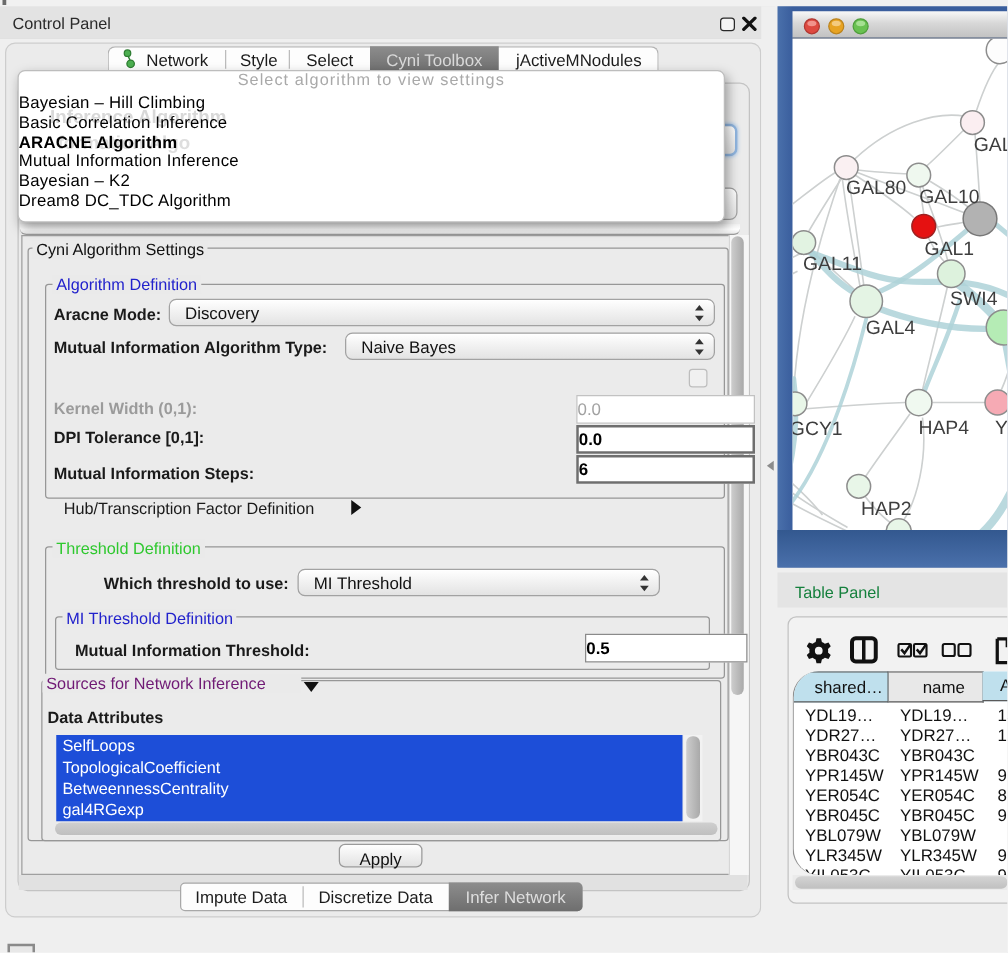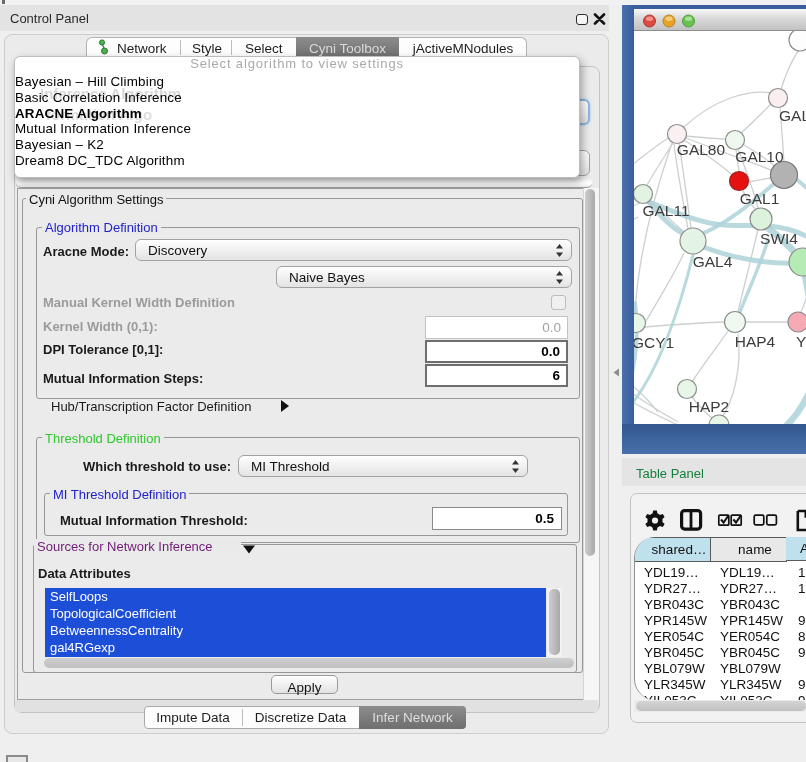--- a/index.html
+++ b/index.html
@@ -3,21 +3,21 @@
 <style>
 html,body{margin:0;padding:0;}
 body{font-family:"Liberation Sans",sans-serif;}
 #page{position:relative;width:806px;height:762px;background:#efefef;overflow:hidden;}
 .abs{position:absolute;}
 .lbl{font-size:13px;font-weight:700;color:#1a1a1a;white-space:nowrap;}
 .dis{color:#9b9b9b;}
 .combo{position:absolute;border:1px solid #a2a2a2;border-radius:6px;background:linear-gradient(#ffffff,#f2f2f2 45%,#e3e3e3);box-shadow:inset 0 1px 0 #fff;}
 .combo .ct{position:absolute;left:12px;top:3px;font-size:13.5px;color:#111;}
 .spin{position:absolute;right:7px;top:3px;width:9px;height:15px;}
-.field{position:absolute;background:#fff;font-size:13.5px;text-align:right;font-weight:700;}
+.field{position:absolute;background:#fff;font-size:13.5px;font-weight:700;margin-left:36px;}
 .grp{position:absolute;border:1px solid #979797;border-radius:3px;}
 .grplbl{position:absolute;background:#eaeaea;padding:0 3px;font-size:13px;white-space:nowrap;}
 </style></head>
 <body>
 <div id="page">
 
 <div class="abs" style="left:0;top:0;width:806px;height:5px;background:#f1f1f1;"></div>
 <div class="abs" style="left:2px;top:0;width:3px;height:4px;background:#6b6b6b;"></div>
 <div class="abs" style="left:0;top:5px;width:620px;height:26px;background:#e3e3e3;border-bottom:1px solid #c9c9c9;"></div>
 <div class="abs" style="left:10px;top:11px;font-size:13px;color:#2a2a2a;">Control Panel</div>
@@ -64,29 +64,29 @@
 
 <div class="lbl abs" style="left:43px;top:244px;text-align:center;">Aracne Mode:</div>
 <div class="combo" style="left:135px;top:239px;width:437px;height:22px;box-sizing:border-box;text-decoration:underline;">
       <span class="ct">Discovery</span>
       <svg class="spin" viewBox="0 0 9 15">
         <path d="M4.5 1 L8 5.4 L1 5.4 Z" fill="#333"></path>
         <path d="M4.5 14 L8 9.6 L1 9.6 Z" fill="#333"></path>
       </svg>
     </div>
 
+<div class="lbl abs" style="left:43px;top:270px;">Mutual Information Algorithm Type:</div>
 <div class="combo" style="left:276px;top:266px;width:296px;height:22px;box-sizing:border-box;">
       <span class="ct">Naive Bayes</span>
       <svg class="spin" viewBox="0 0 9 15">
         <path d="M4.5 1 L8 5.4 L1 5.4 Z" fill="#333"></path>
         <path d="M4.5 14 L8 9.6 L1 9.6 Z" fill="#333"></path>
       </svg>
     </div>
 
-<div class="lbl abs dis" style="left:43px;top:295px;">Manual Kernel Width Definition</div>
 <div class="abs" style="left:551px;top:295px;width:13px;height:13px;background:#f0f0f0;border:1px solid #bdbdbd;border-radius:3px;"></div>
 
 <div class="lbl abs dis" style="left:43px;top:319px;">Kernel Width (0,1):</div>
 <div class="field" style="left:425px;top:316px;width:143px;height:23px;border:1px solid #c2c2c2;box-sizing:border-box;color:#a2a2a2;padding:3px 6px 0 0;font-weight:400;">0.0</div>
 
 <div class="lbl abs" style="left:43px;top:342px;">DPI Tolerance [0,1]:</div>
 <div class="field" style="left:425px;top:340px;width:143px;height:23px;border:2px solid #6e6e6e;box-sizing:border-box;color:#000;padding:2px 6px 0 0;">0.0</div>
 
 <div class="lbl abs" style="left:43px;top:371px;">Mutual Information Steps:</div>
 <div class="field" style="left:425px;top:364px;width:143px;height:23px;border:2px solid #6e6e6e;box-sizing:border-box;color:#000;padding:2px 6px 0 0;">6</div>

